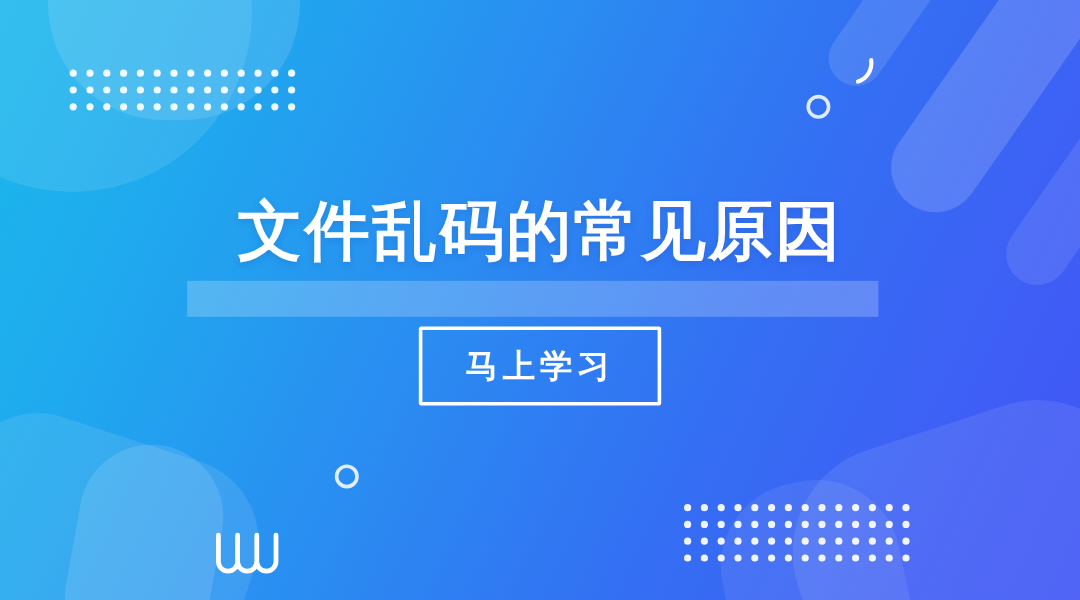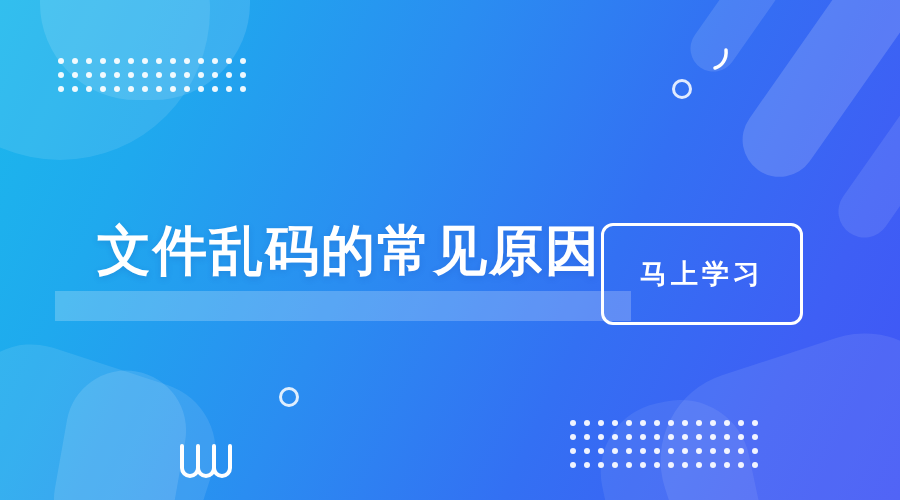--- a/index.html
+++ b/index.html
@@ -104,21 +104,21 @@
     left: 570px; top: 420px;
     grid-template-columns: repeat(14, 14px);
     grid-template-rows: repeat(4, 14px);
   }
 
   
   .content {
     position: absolute;
     inset: 0;
     display: flex;
-    flex-direction: row;
+    flex-direction: column;
     align-items: center;
     justify-content: center;
     z-index: 5;
   }
   .title-wrap {
     position: relative;
     text-align: center;
     line-height: 1.16;
   }
   .highlight-bar {
@@ -134,22 +134,22 @@
     font-size: 54px;
     font-weight: bold;
     color: #ffffff;
     letter-spacing: 2px;
     white-space: nowrap;
     text-shadow: 0 2px 6px rgba(20,60,160,0.18);
   }
   .cta {
     margin-top: 48px;
     border: 3px solid #ffffff;
-    border-radius: 12px;
-    padding: 30px 36px;
+    border-radius: 2px;
+    padding: 12px 36px;
     color: #ffffff;
     font-size: 27px;
     font-weight: bold;
     letter-spacing: 4px;
     background: transparent;
     cursor: pointer;
     white-space: nowrap;
   }
 </style>
 </head>

